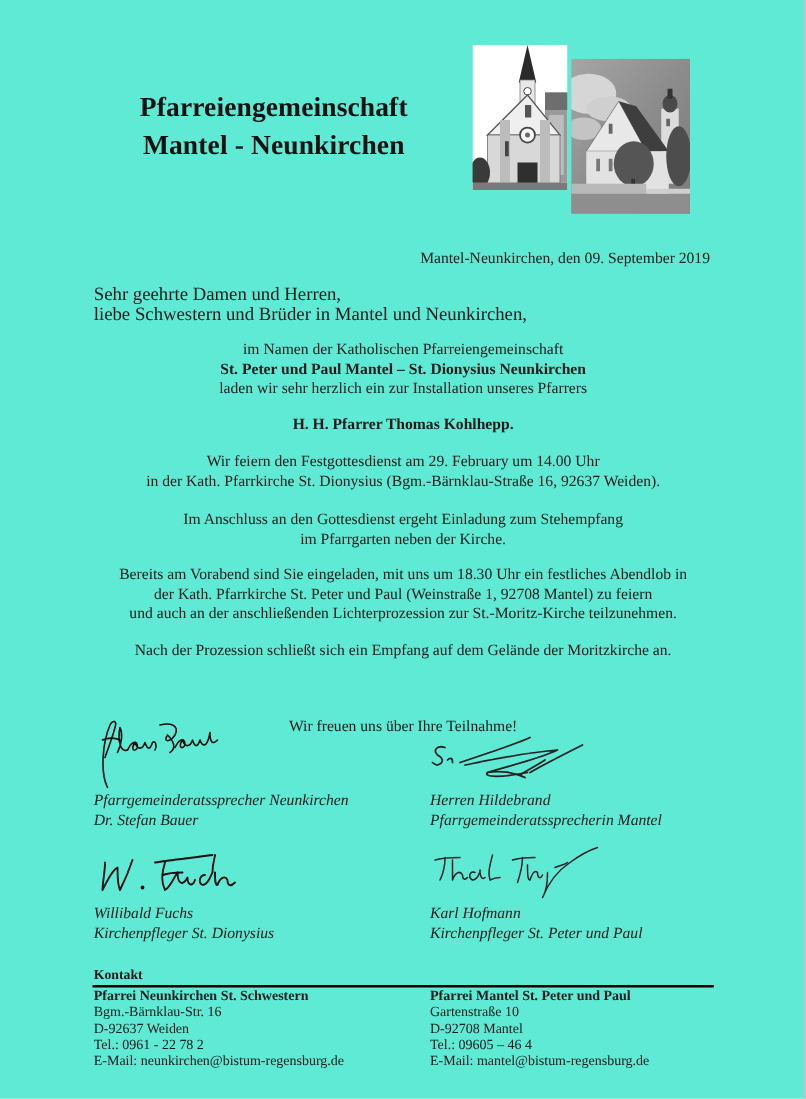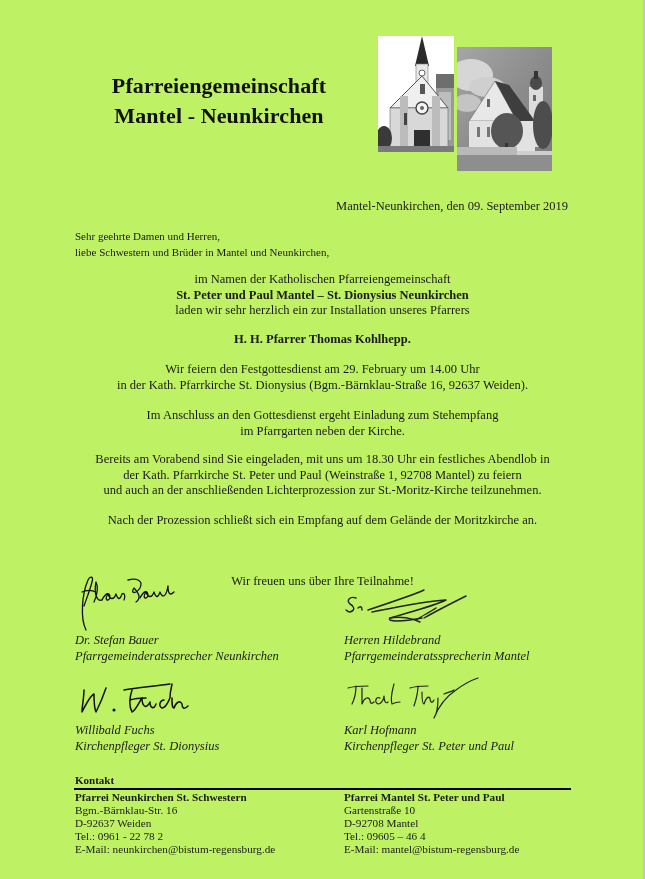--- a/index.html
+++ b/index.html
@@ -2,31 +2,31 @@
 <html><head>
   <meta charset="utf-8">
   <style>
     html, body { margin: 0; padding: 0; }
     body {
       width: 645px; height: 879px; position: relative; overflow: hidden;
       background: #ffffff;
       font-family: "Liberation Serif", "DejaVu Serif", serif;
       color: #1a1a1a;
     }
-    .page { position: absolute; left: 0; top: 0; width: 643px; height: 879px; background: #bef264; border-right: 2px solid #c4c4c4; }
+    .page { position: absolute; left: 0; top: 0; width: 643px; height: 879px; background: #5eead4; border-right: 2px solid #c4c4c4; }
     .abs { position: absolute; }
 
     .title { left: 96px; top: 71px; width: 246px; text-align: center; font-size: 22px; font-weight: bold; line-height: 30px; color: #111; letter-spacing: 0.1px; }
 
     .church1 { left: 378px; top: 36px; width: 76px; height: 116px; }
     .church2 { left: 457px; top: 47px; width: 95px; height: 124px; }
 
     .date { left: 300px; top: 199px; width: 268px; text-align: right; font-size: 12.5px; }
 
-    .greet { left: 75px; top: 228px; font-size: 11px; line-height: 16px; }
+    .greet { left: 75px; top: 228px; font-size: 15px; line-height: 16px; }
 
     .center { left: 70px; width: 505px; text-align: center; font-size: 12.5px; line-height: 15.5px; }
     .b { font-weight: bold; }
     .i { }
 
     .sig { position: absolute; }
     .signame { font-style: italic; font-size: 12.5px; line-height: 16px; }
 
     .kontakt-label { left: 75px; top: 774px; font-size: 11px; font-weight: bold; }
     .kontakt-rule { left: 74px; top: 788px; width: 497px; height: 0; border-top: 2.5px solid #000; }
@@ -182,22 +182,22 @@
       <path d="M50,8 C48,16 46,22 48,28 C52,26 54,26 56,26"></path>
       <path d="M66,12 C72,10 80,10 84,10"></path>
       <path d="M74,10 C74,18 72,24 70,30"></path>
       <path d="M78,16 C78,22 78,28 80,28 C82,22 84,20 86,22 C86,26 88,28 90,24"></path>
       <path d="M94,22 C94,28 94,36 90,42 C94,32 100,22 112,14 C120,8 128,4 134,2"></path>
       <path d="M100,18 C104,16 108,16 110,14"></path>
     </g>
   </svg>
 
   <div class="abs signame" style="left:75px; top:632px;">
+    <div>Pfarrgemeinderatssprecher Neunkirchen</div>
     <div>Dr. Stefan Bauer</div>
-    <div>Pfarrgemeinderatssprecher Neunkirchen</div>
   </div>
   <div class="abs signame" style="left:344px; top:632px;">
     <div>Herren Hildebrand</div>
     <div>Pfarrgemeinderatssprecherin Mantel</div>
   </div>
   <div class="abs signame" style="left:75px; top:722px;">
     <div>Willibald Fuchs</div>
     <div>Kirchenpfleger St. Dionysius</div>
   </div>
   <div class="abs signame" style="left:344px; top:722px;">

